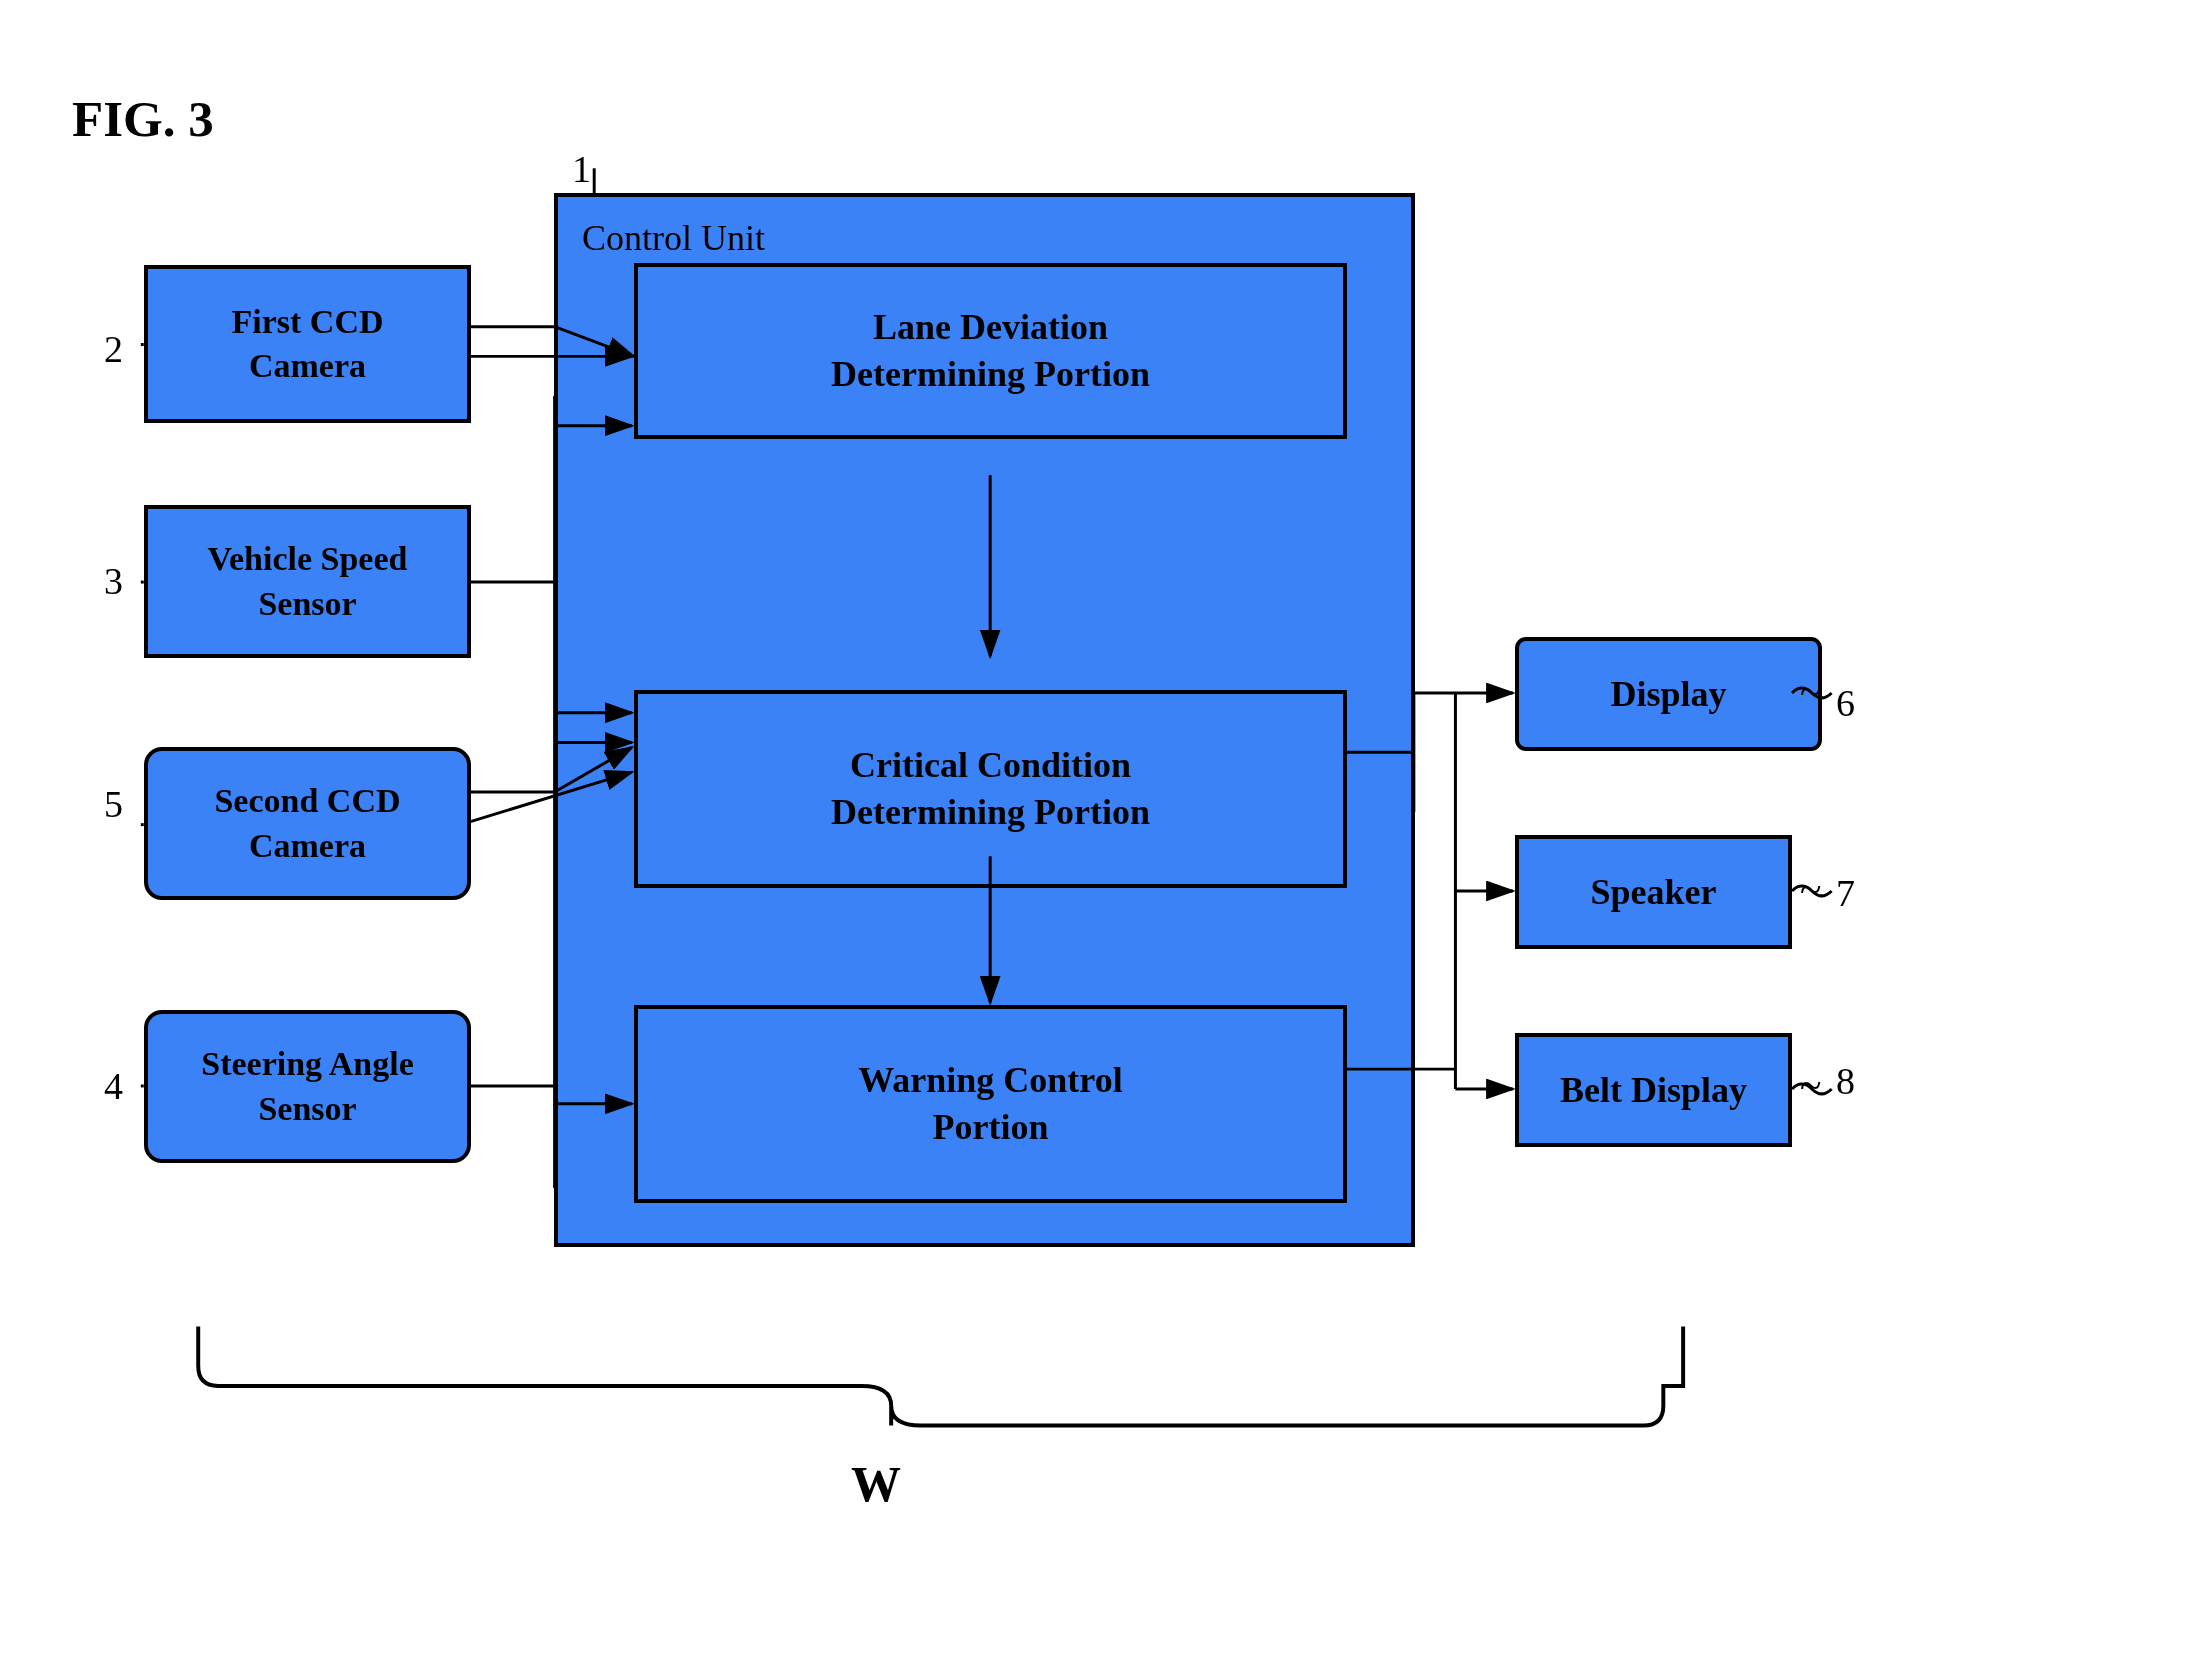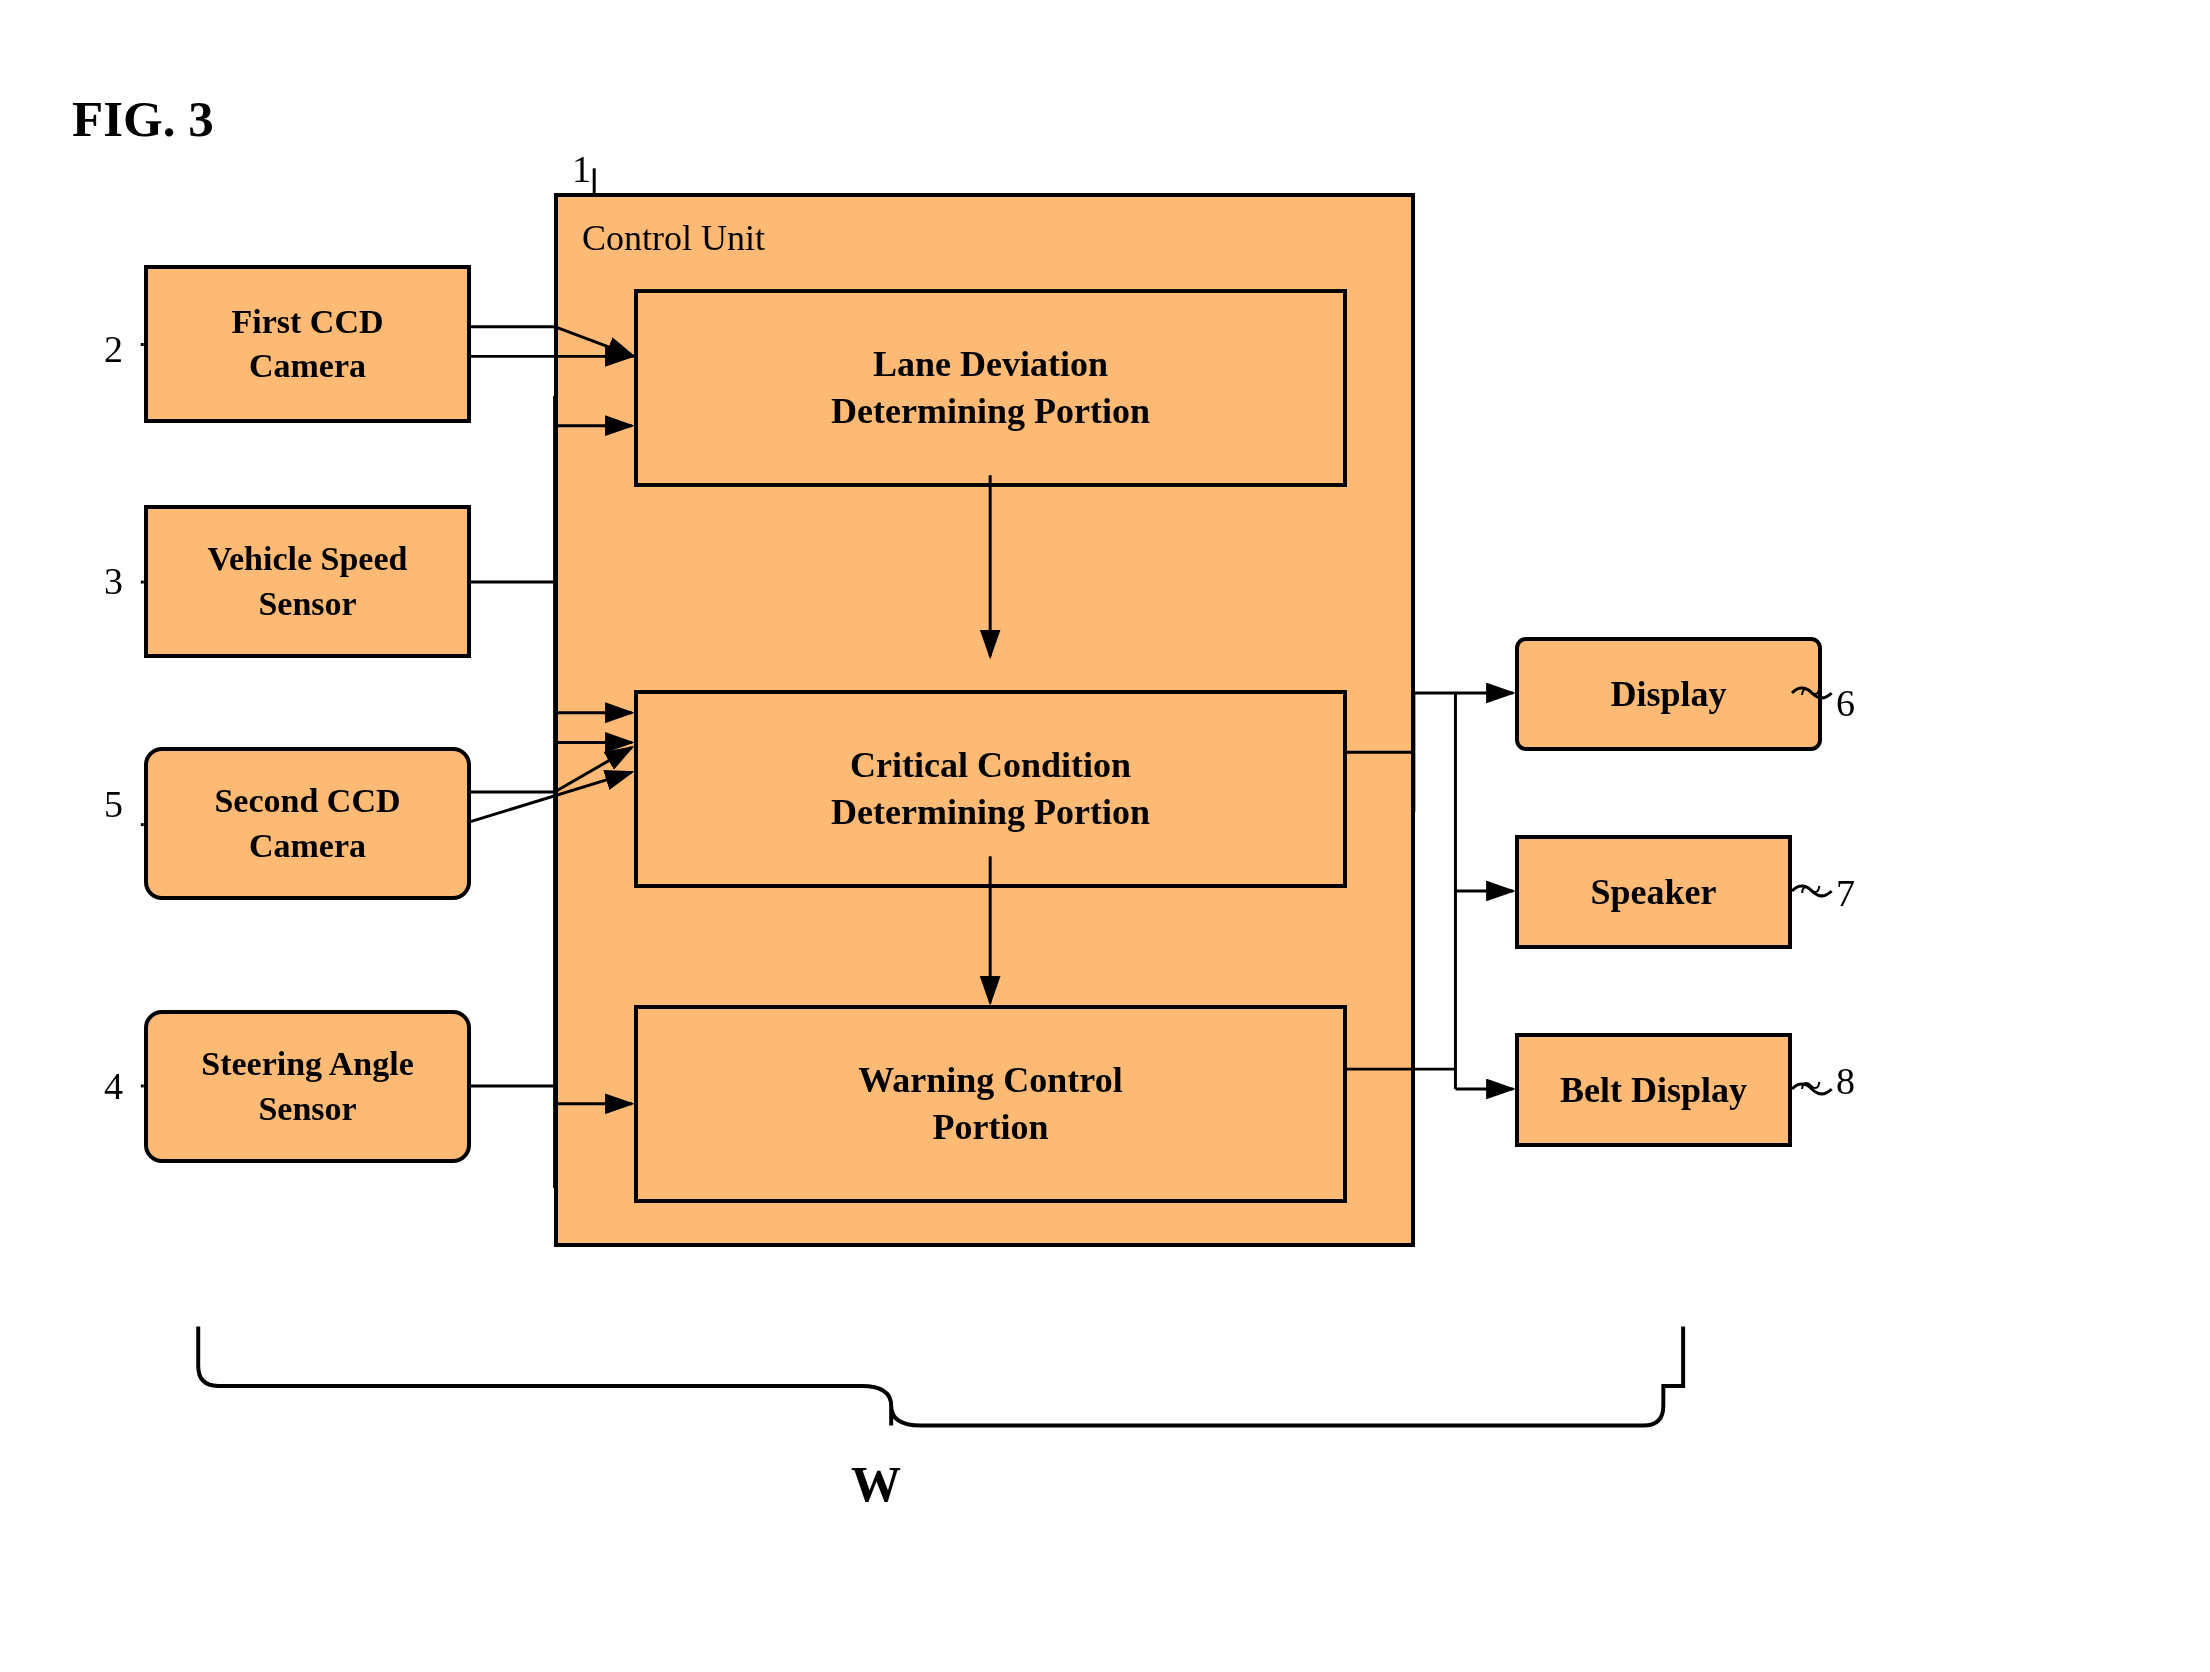--- a/index.html
+++ b/index.html
@@ -25,21 +25,21 @@
     .ref-num {
       position: absolute;
       font-size: 38px;
       font-weight: normal;
     }
 
     
     .box {
       position: absolute;
       border: 4px solid #000;
-      background: #fdba74;
+      background: #3b82f6;
       display: flex;
       align-items: center;
       justify-content: center;
       text-align: center;
       font-size: 34px;
       font-weight: bold;
       line-height: 1.3;
     }
 
     
@@ -89,21 +89,21 @@
 </div>
 
 <div class="box" style="top:747px;left:144px;width:327px;height:153px;font-size:34px;border-radius:18px;">
   <span>Second CCD<br>Camera</span>
 </div>
 
 <div class="box" style="top:1010px;left:144px;width:327px;height:153px;font-size:34px;border-radius:18px;">
   <span>Steering Angle<br>Sensor</span>
 </div>
 
-<div class="box" style="top:289px;left:634px;width:713px;height:198px;font-size:36px;">
+<div class="box" style="top:263px;left:634px;width:713px;height:176px;font-size:36px;">
   <span>Lane Deviation<br>Determining Portion</span>
 </div>
 
 <div class="box" style="top:658px;left:634px;width:713px;height:198px;font-size:36px;margin-top:32px;">
   <span>Critical Condition<br>Determining Portion</span>
 </div>
 
 <div class="box" style="top:1005px;left:634px;width:713px;height:198px;font-size:36px;">
   <span>Warning Control<br>Portion</span>
 </div>

